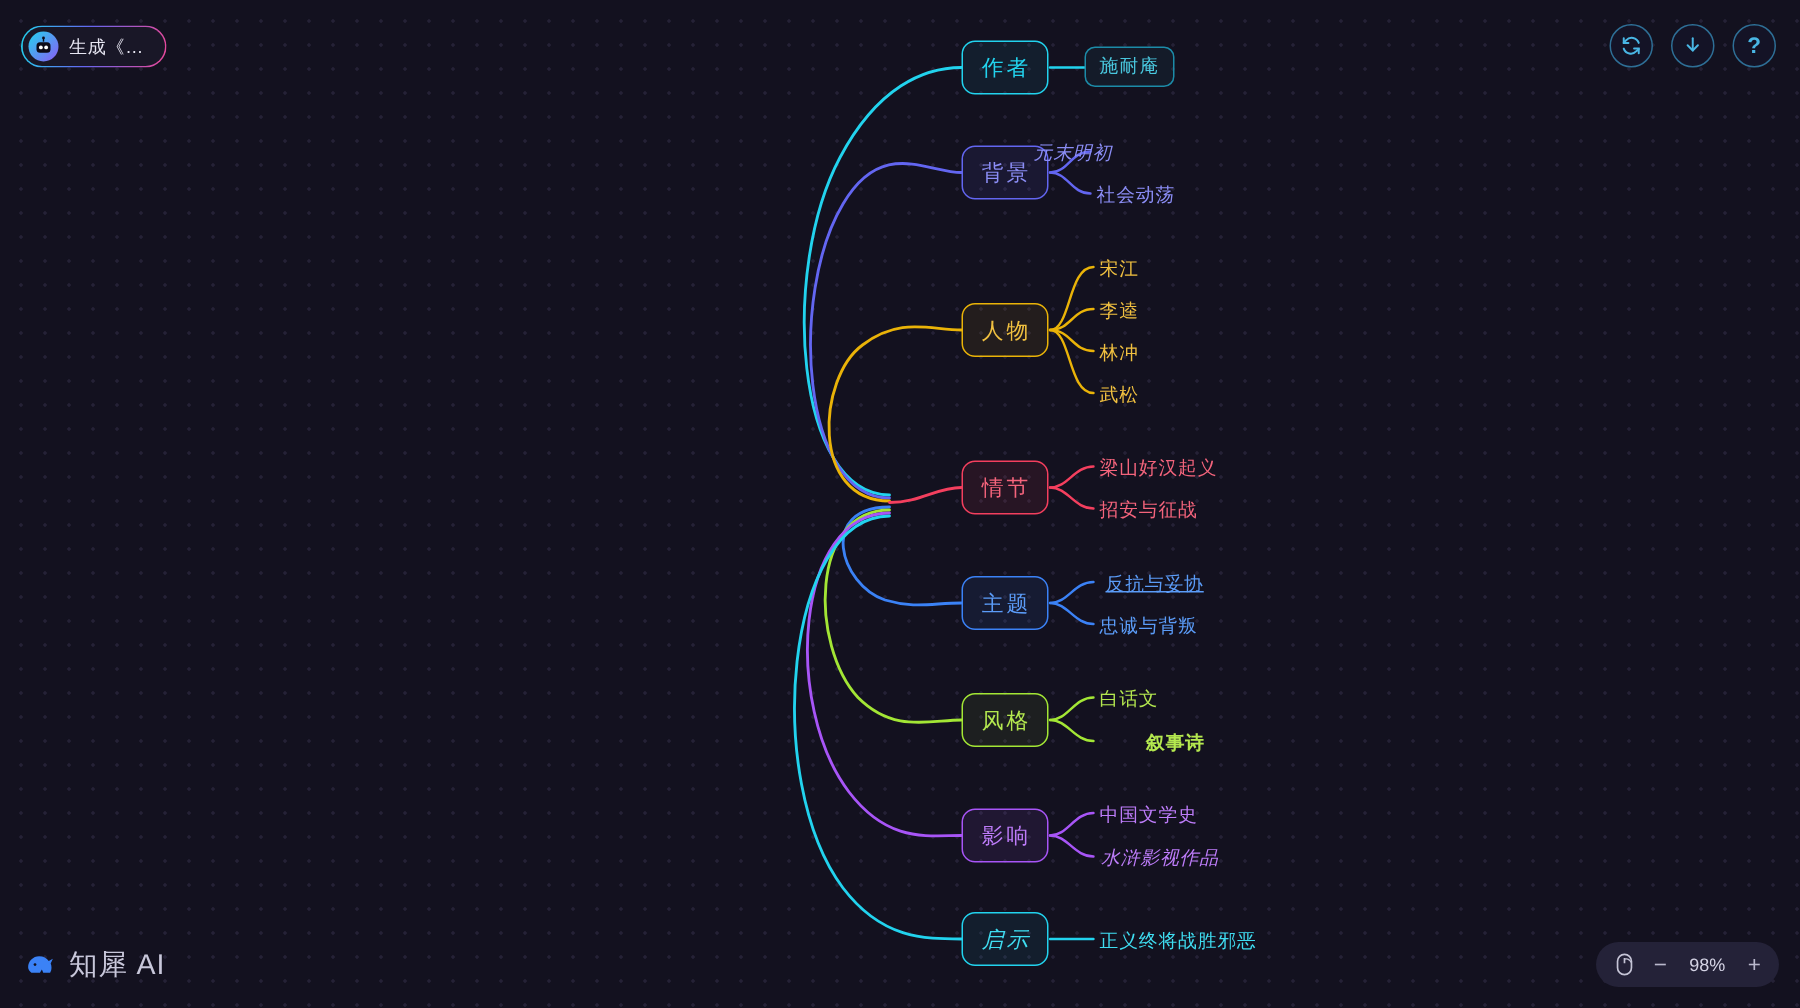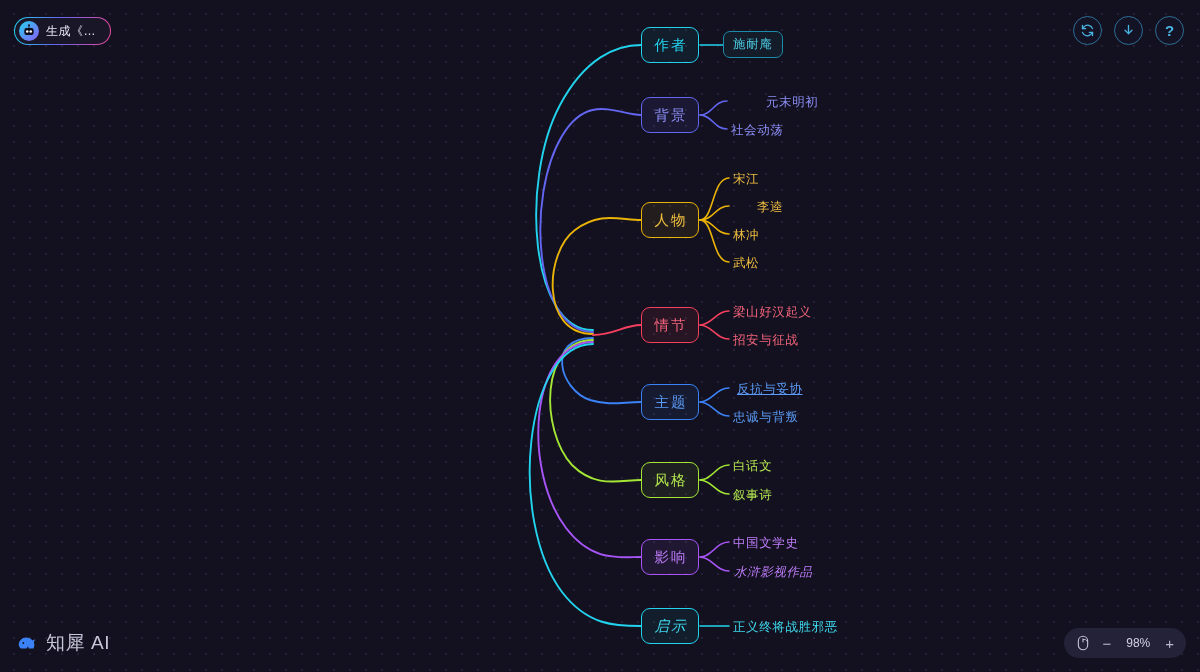--- a/index.html
+++ b/index.html
@@ -248,31 +248,31 @@
   </div>
 
   <div class="node branch-node" style="left:641px; top:608px; border-color:#22d3ee; color:#3fdcf0; background:rgba(34,211,238,0.07);font-style:italic;">
     <span>启示</span>
   </div>
 
   <div class="node leaf-box" style="left:723px; top:31px; border-color:#1c8ba8; color:#49c6dd; background:rgba(34,211,238,0.05);">
     <span>施耐庵</span>
   </div>
 
-  <div class="leaf-text" style="left:766px; top:94px; color:#8b8df5;">
+  <div class="leaf-text" style="left:689px; top:94px; color:#8b8df5;font-style:italic;">
     <span>元末明初</span>
   </div>
   <div class="leaf-text" style="left:731px; top:122px; color:#8b8df5;">
     <span>社会动荡</span>
   </div>
 
   <div class="leaf-text" style="left:733px; top:171px; color:#f0c040;">
     <span>宋江</span>
   </div>
-  <div class="leaf-text" style="left:733px; top:199px; color:#f0c040;margin-left:24px;">
+  <div class="leaf-text" style="left:733px; top:199px; color:#f0c040;">
     <span>李逵</span>
   </div>
   <div class="leaf-text" style="left:733px; top:227px; color:#f0c040;">
     <span>林冲</span>
   </div>
   <div class="leaf-text" style="left:733px; top:255px; color:#f0c040;">
     <span>武松</span>
   </div>
 
   <div class="leaf-text" style="left:733px; top:304px; color:#f4647c;">
@@ -285,21 +285,21 @@
   <div class="leaf-text" style="left:737px; top:381px; color:#5b9cf8;text-decoration:underline;">
     <span>反抗与妥协</span>
   </div>
   <div class="leaf-text" style="left:733px; top:409px; color:#5b9cf8;">
     <span>忠诚与背叛</span>
   </div>
 
   <div class="leaf-text" style="left:733px; top:458px; color:#b4e84f;">
     <span>白话文</span>
   </div>
-  <div class="leaf-text" style="left:733px; top:487px; color:#b4e84f;">
+  <div class="leaf-text" style="left:764px; top:487px; color:#b4e84f;font-weight:bold;">
     <span>叙事诗</span>
   </div>
 
   <div class="leaf-text" style="left:733px; top:535px; color:#bd7cf9;">
     <span>中国文学史</span>
   </div>
   <div class="leaf-text" style="left:734px; top:564px; color:#bd7cf9;font-style:italic;">
     <span>水浒影视作品</span>
   </div>
 

